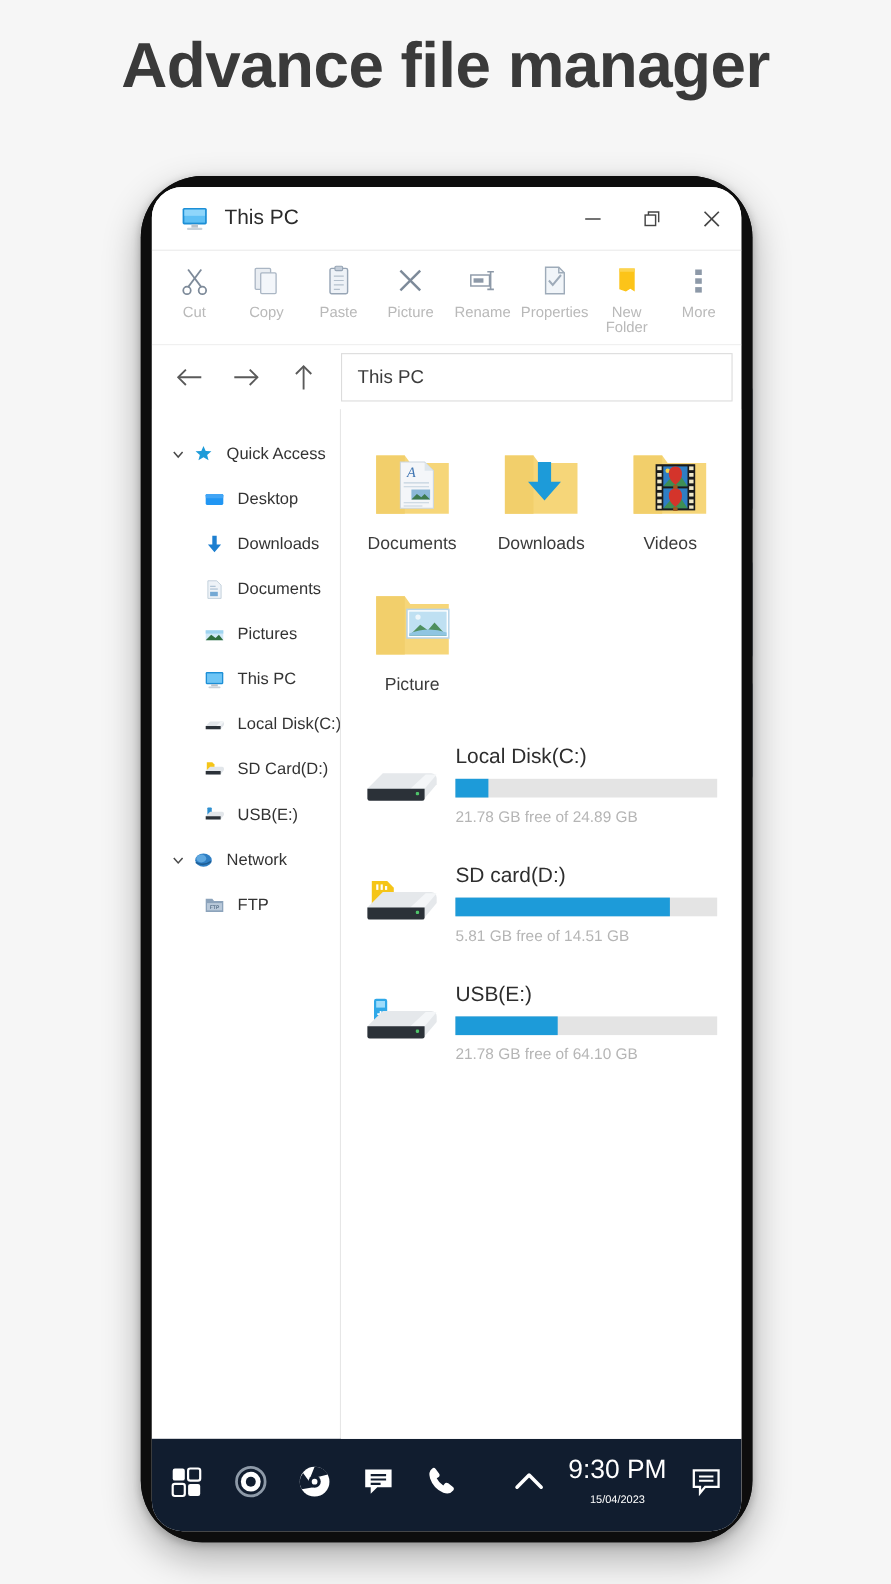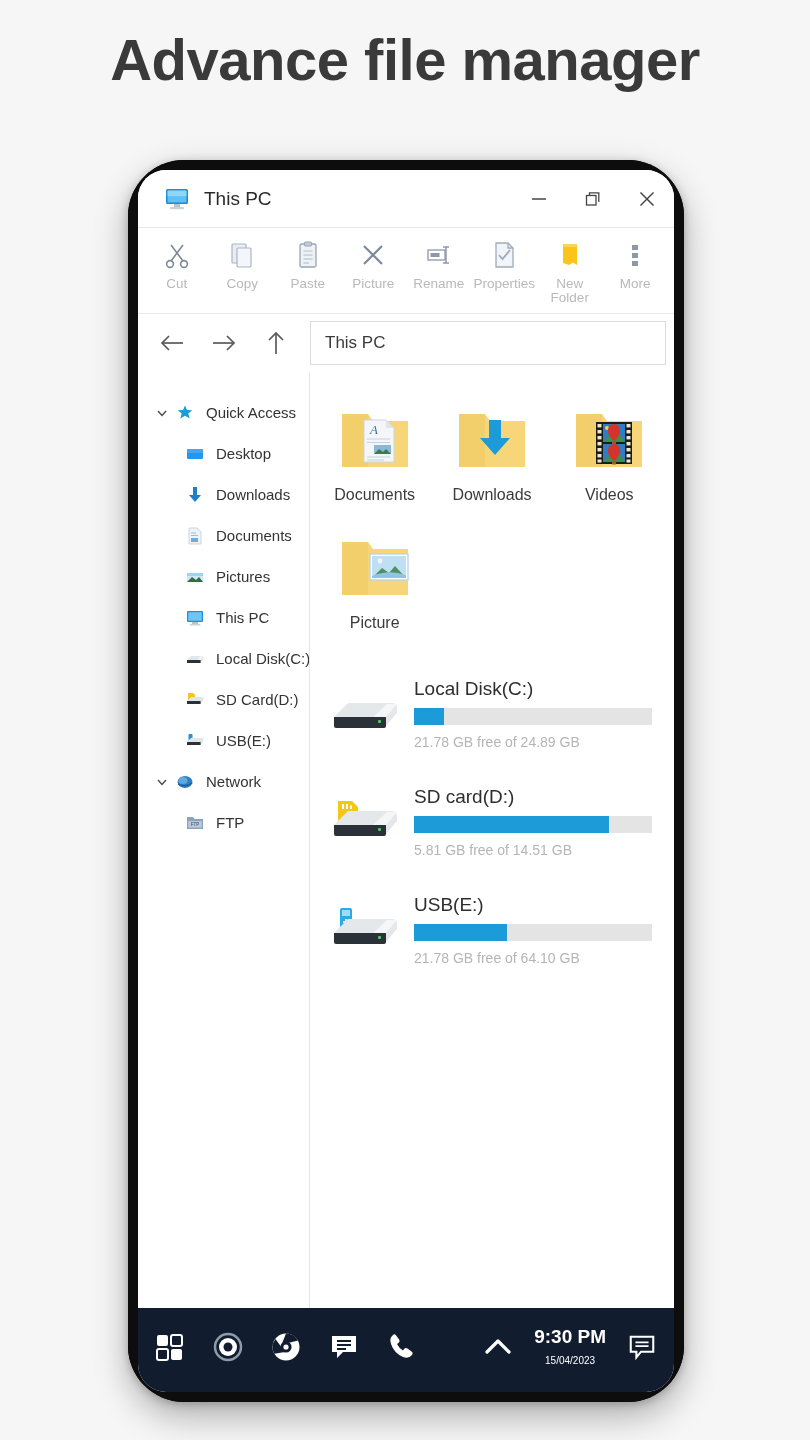--- a/index.html
+++ b/index.html
@@ -160,21 +160,21 @@
     background: #111d2f;
     display: flex; align-items: center;
     padding: 0 14px 6px 14px;
     color: #fff;
   }
   .tsk-left { display:flex; align-items:center; gap: 22px; }
   .tsk-ico { width: 36px; height: 36px; display:flex; align-items:center; justify-content:center; color:#fff; }
   .tsk-spacer { flex: 1 1 auto; }
   .tsk-right { display:flex; align-items:center; gap: 18px; }
   .tsk-clock { text-align:center; line-height: 1.25; }
-  .tsk-time { font-size: 19px; color: #fff; font-weight: bold; }
+  .tsk-time { font-size: 24px; color: #fff; }
   .tsk-date { font-size: 10px; color: #fff; }
 </style>
 </head>
 <body>
 
 <div id="root">
 
   <div class="headline">Advance file manager</div>
 
   <div class="phone-shadow"></div>

